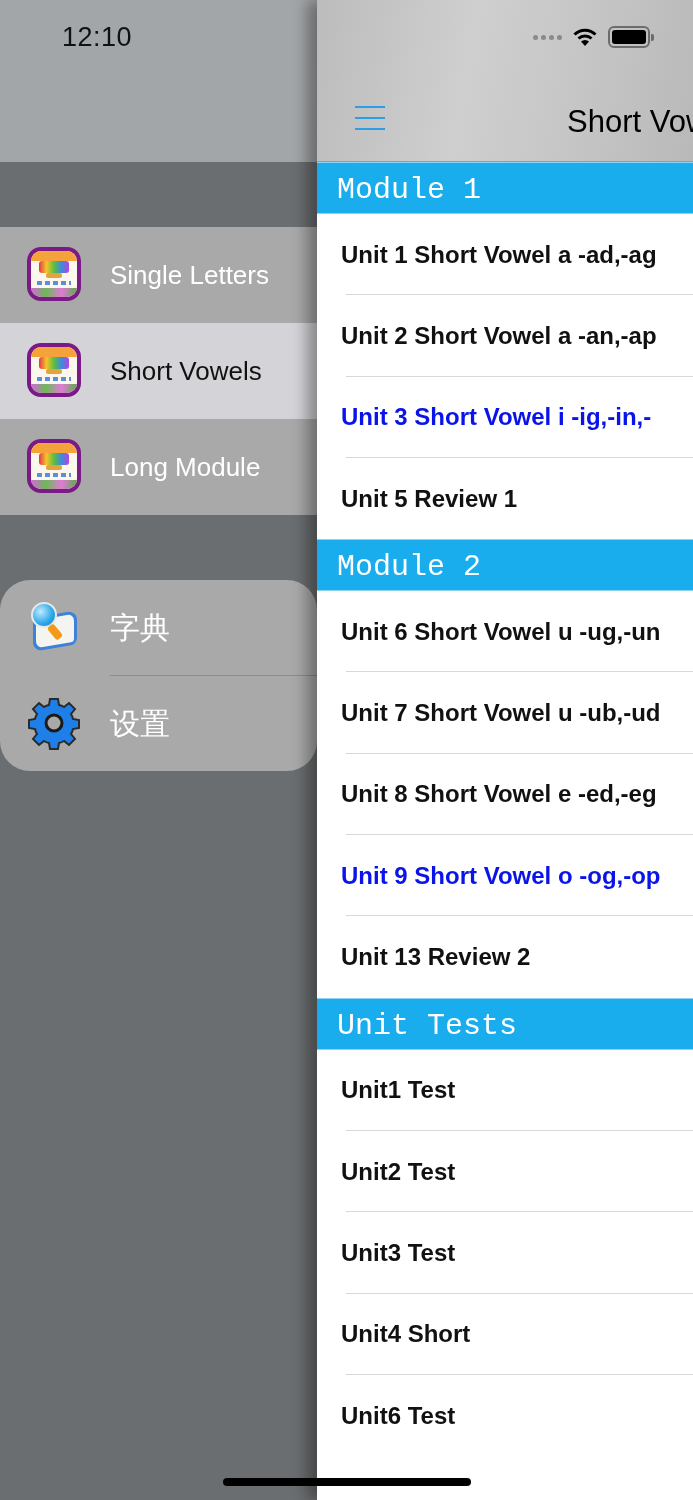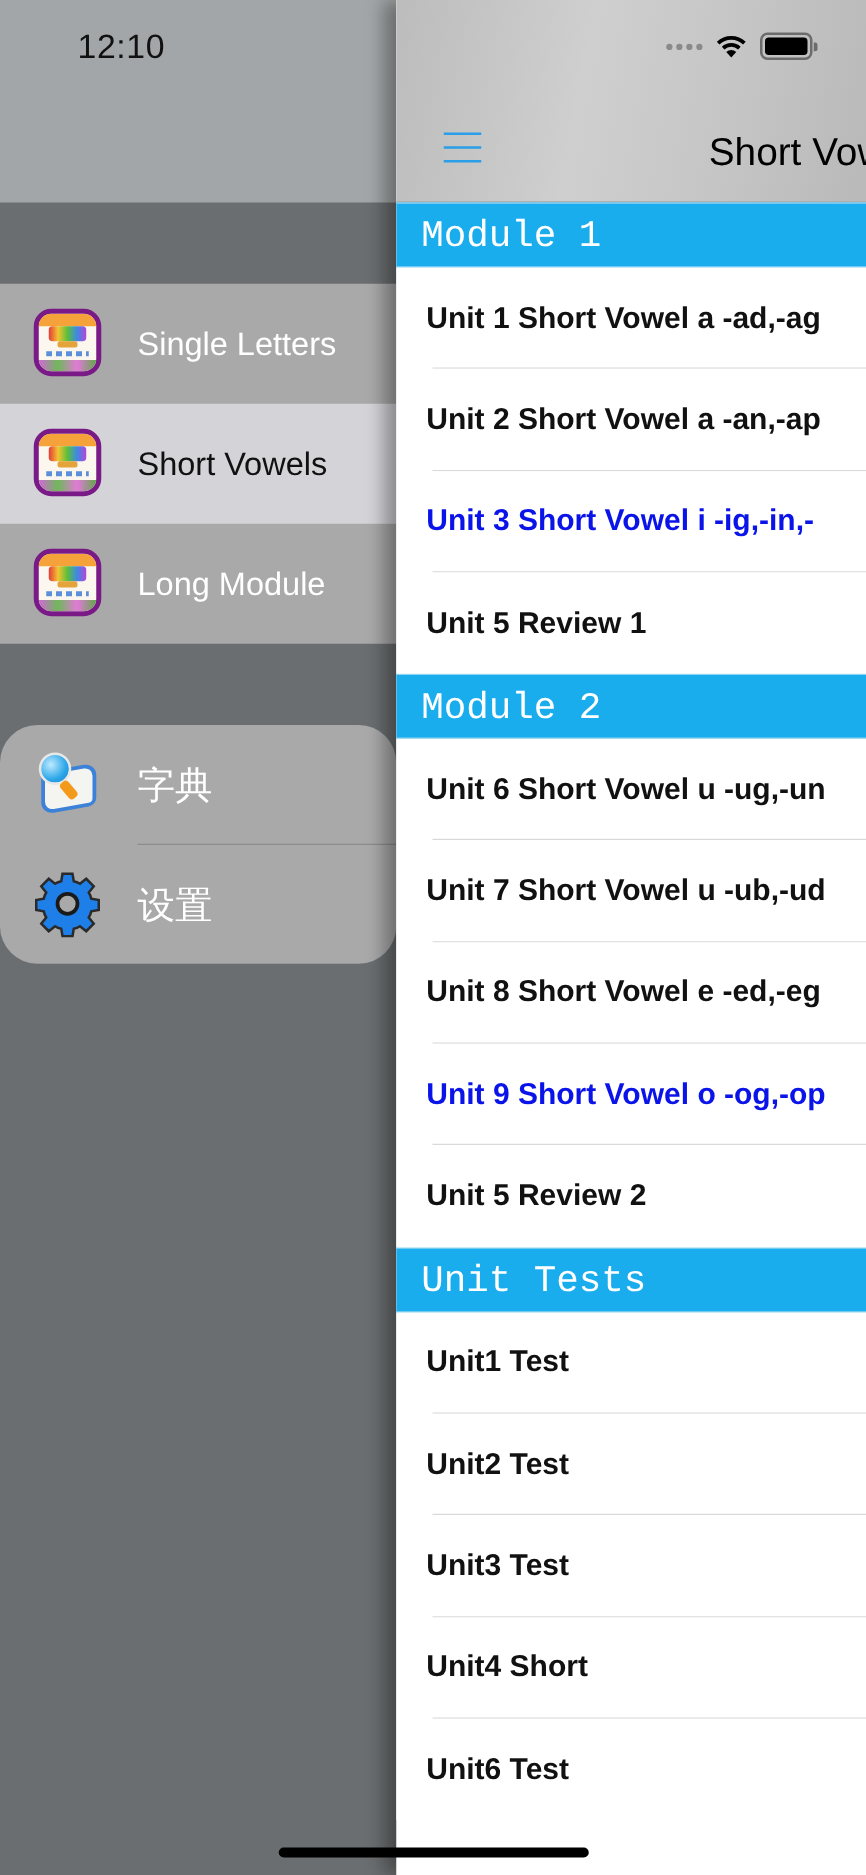--- a/index.html
+++ b/index.html
@@ -192,21 +192,21 @@
       </div>
     <div class="row">
         <span class="row-label">Unit 8 Short Vowel e -ed,-eg</span>
         <div class="sep"></div>
       </div>
     <div class="row highlight">
         <span class="row-label">Unit 9 Short Vowel o -og,-op</span>
         <div class="sep"></div>
       </div>
     <div class="row">
-        <span class="row-label">Unit 5 Review 2</span>
+        <span class="row-label">Unit 13 Review 2</span>
       </div>
 
     <div class="section-header">Unit Tests</div>
     <div class="row">
         <span class="row-label">Unit1 Test</span>
         <div class="sep"></div>
       </div>
     <div class="row">
         <span class="row-label">Unit2 Test</span>
         <div class="sep"></div>

